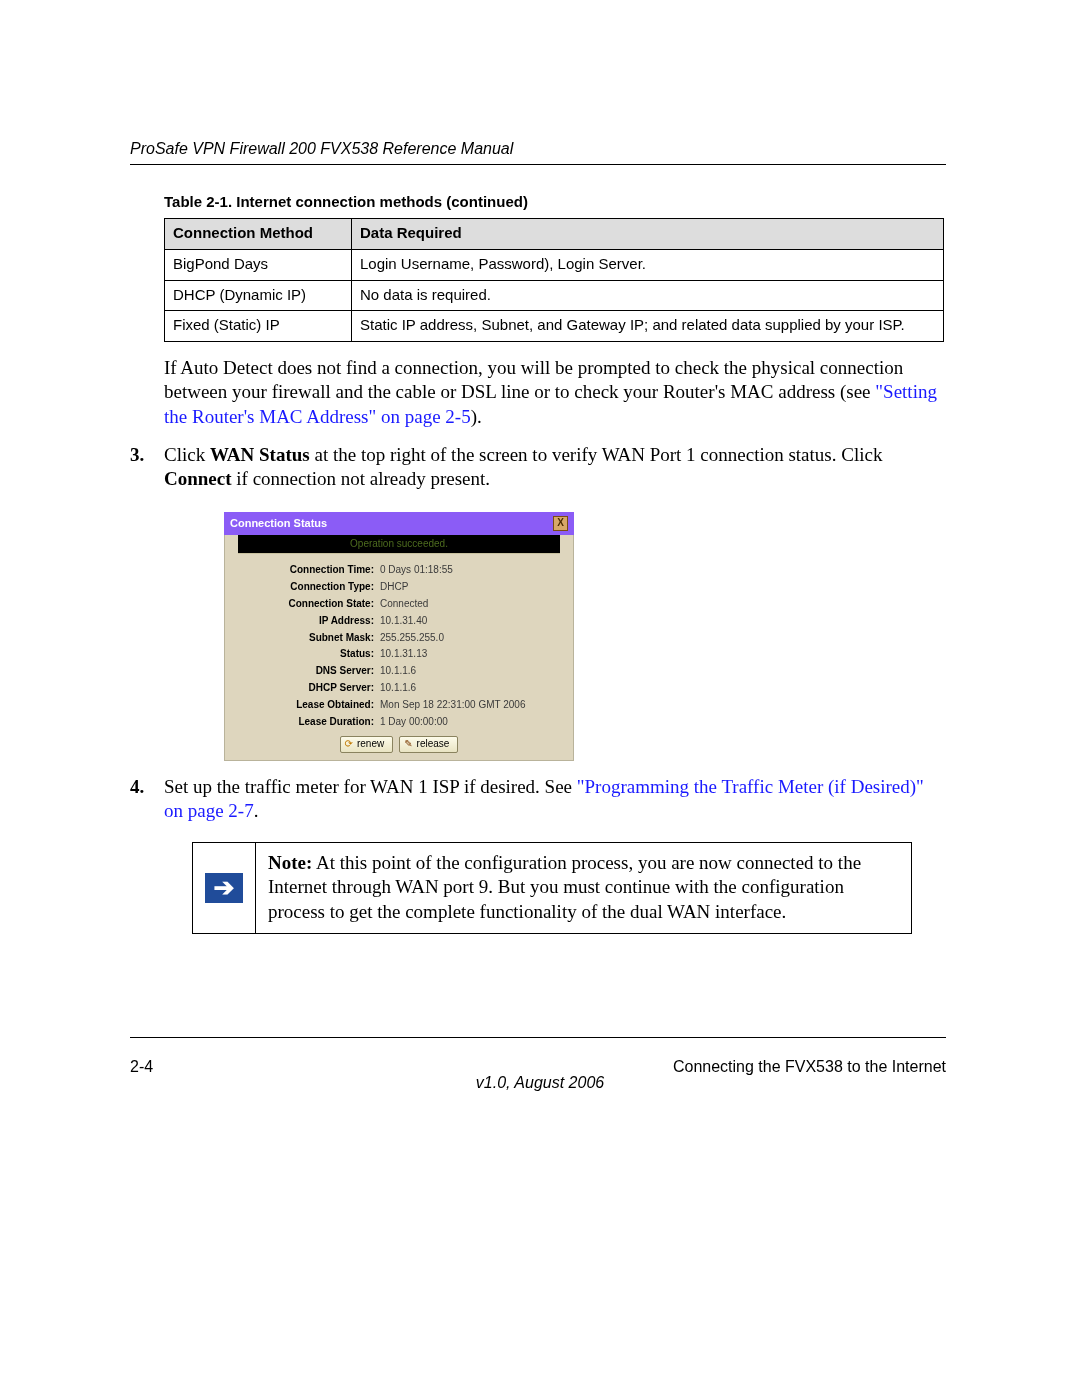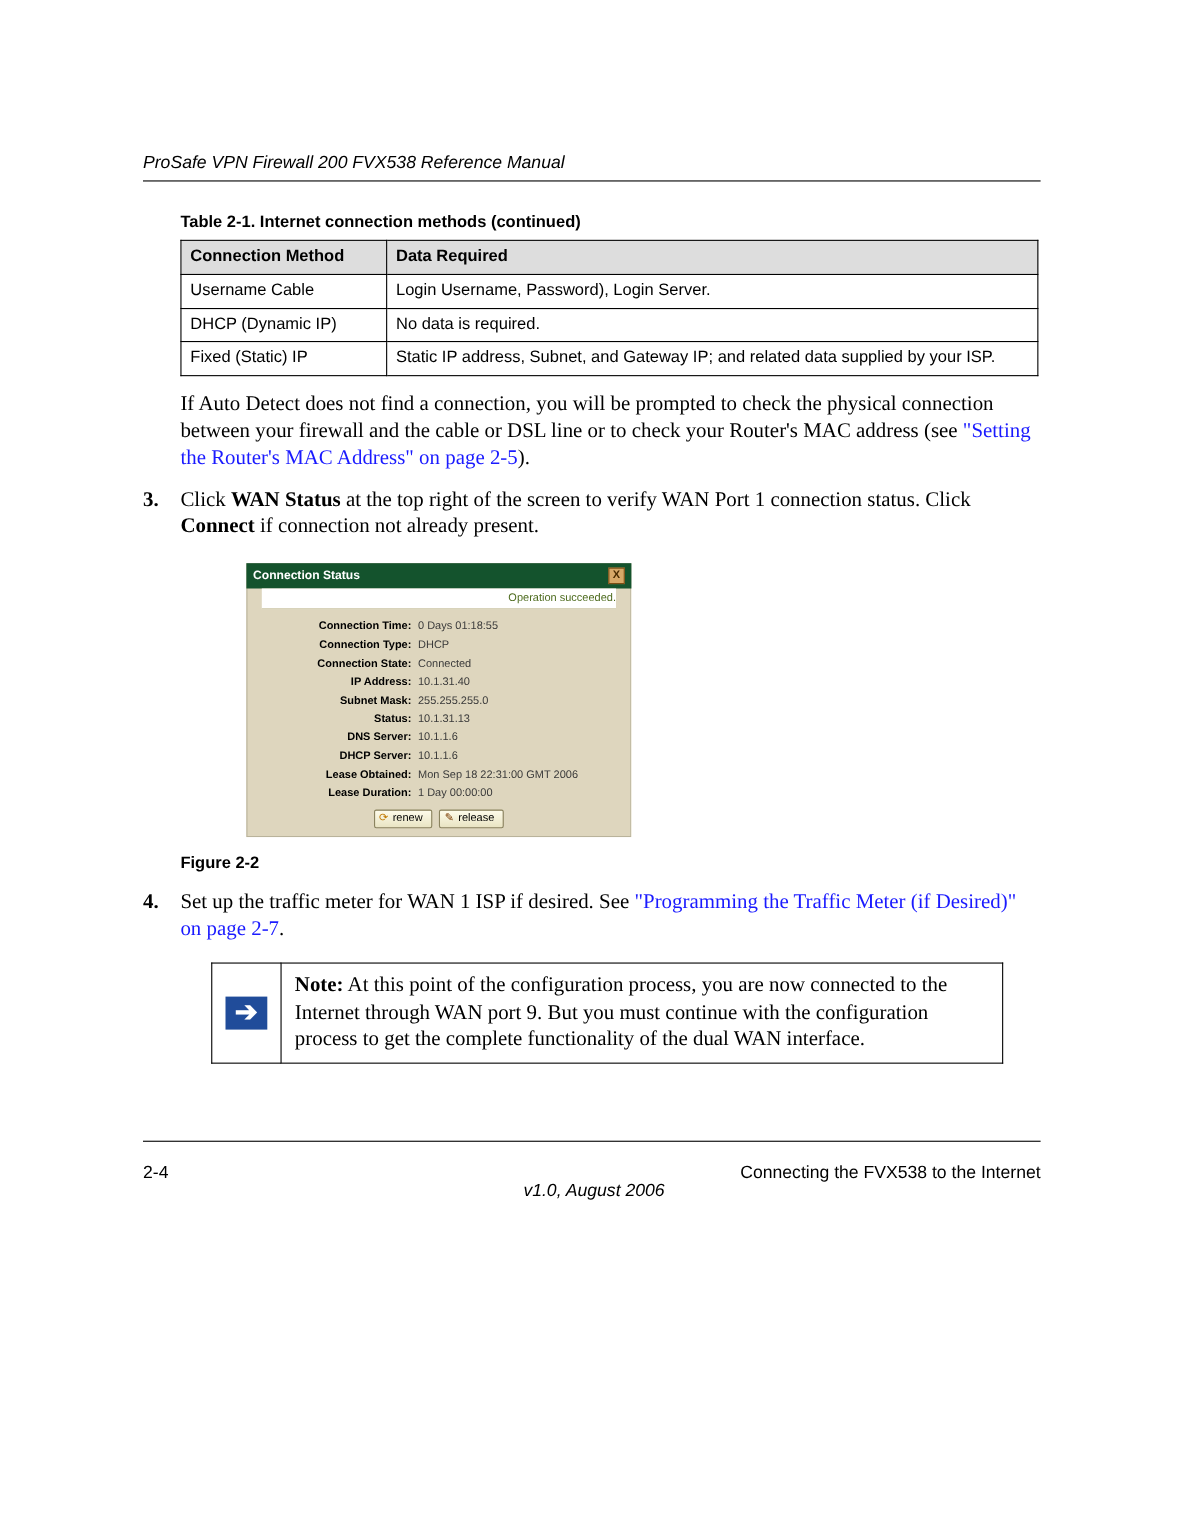--- a/index.html
+++ b/index.html
@@ -94,44 +94,44 @@
   .cs {
     width: 350px;
     background: #ded6be;
     font-family: Verdana, Geneva, Tahoma, sans-serif;
     font-size: 10px;
     padding: 0 0 8px 0;
     box-sizing: border-box;
     box-shadow: 0 0 0 1px #b9b39b inset;
   }
   .cs-titlebar {
-    background: #14532d;
+    background: #8b5cf6;
     color: #fff;
     font-weight: bold;
     font-size: 11px;
     padding: 4px 6px;
     display: flex;
     justify-content: space-between;
     align-items: flex-start;
   }
   .cs-close {
     width: 13px; height: 13px;
     background: #d7a868;
     border: 1px solid #7a4d13;
     line-height: 11px;
     text-align: center;
     font-size: 10px;
     color: #4a2b00;
     font-weight: bold;
   }
   .cs-msg {
-    background: #ffffff;
+    background: #000000;
     color: #4d6b1e;
     margin: 0 14px;
-    text-align: right;
+    text-align: center;
     padding: 3px 0;
     font-size: 10px;
     border-bottom: 1px solid #c8c19e;
   }
   .cs-rows { margin: 8px 0 6px 0; }
   .cs-row { display: flex; padding: 2px 0; }
   .cs-label {
     width: 150px; text-align: right; font-weight: bold; color: #000;
     padding-right: 6px;
   }
@@ -216,21 +216,21 @@
 
   <table class="conn-table">
     <thead>
       <tr>
         <th class="col-method">Connection Method</th>
         <th>Data Required</th>
       </tr>
     </thead>
     <tbody>
       <tr>
-        <td>Username Cable</td>
+        <td>BigPond Days</td>
         <td>Login Username, Password), Login Server.</td>
       </tr>
       <tr>
         <td>DHCP (Dynamic IP)</td>
         <td>No data is required.</td>
       </tr>
       <tr>
         <td>Fixed (Static) IP</td>
         <td>Static IP address, Subnet, and Gateway IP; and related data supplied by your ISP.</td>
       </tr>
@@ -301,21 +301,20 @@
                 <span>renew</span>
               </span>
             <span class="cs-btn">
                 <span class="glyph2">✎</span>
                 <span>release</span>
               </span>
           </div>
         </div>
       </div>
 
-      <div class="fig-cap" style="margin-left:0">Figure 2-2</div>
     </li>
 
     <li>
       <span class="num">4.</span>
       <span>Set up the traffic meter for WAN 1 ISP if desired. See </span><a href="#" class="xref">"Programming the Traffic Meter (if Desired)" on page 2-7</a><span>.</span>
 
       <table class="note-table" style="margin-left:28px">
         <tbody>
             <tr>
           <td class="note-icon-cell">

